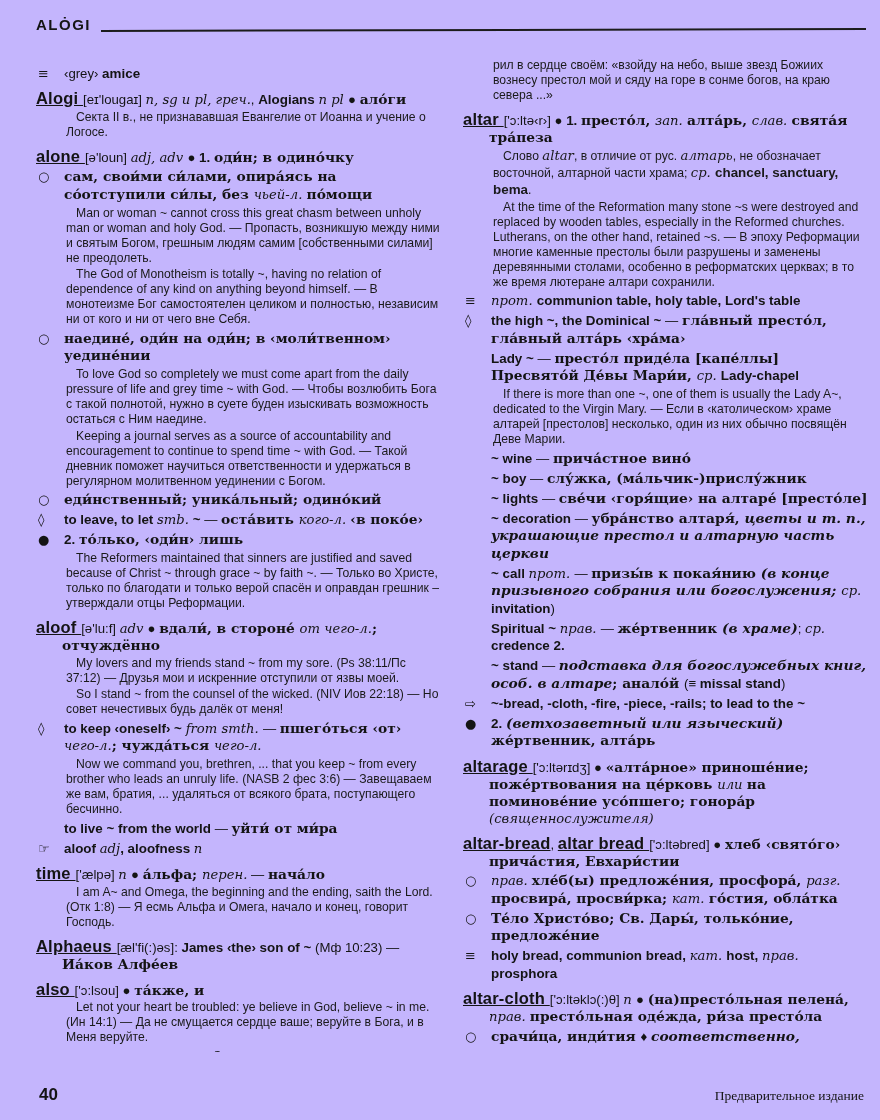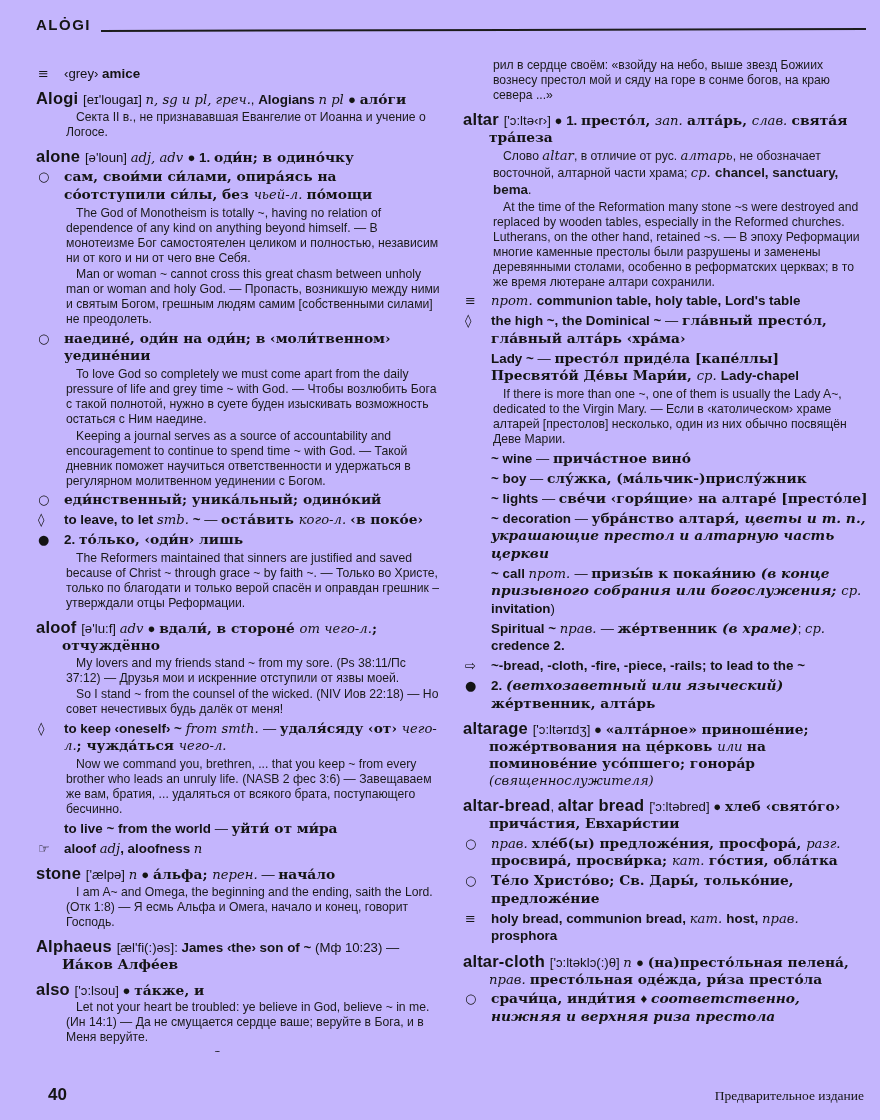--- a/index.html
+++ b/index.html
@@ -12,65 +12,65 @@
   .col{width:405px;height:100%;overflow:hidden;}
   .col[data-column="right"]{margin-top:-6px;}
   .blk{position:relative;}
   .h{font:13.2px/17px "Liberation Sans",sans-serif;padding-left:26px;text-indent:-26px;margin:8px 0 1px;}
   .m{font:bold 13.8px/17.5px "DejaVu Serif",serif;padding-left:28px;margin:2.5px 0;}
   .s{font:13.2px/17.5px "Liberation Sans",sans-serif;margin:2.5px 0 2.5px 28px;}
   .e,.e0{font:12.2px/15px "Liberation Sans",sans-serif;color:#1a1a1a;margin:1.5px 0 1.5px 30px;}
   .e{text-indent:10px;}
   .mk{position:absolute;left:2px;top:1px;text-indent:0;
       font:13px/16px "DejaVu Sans",sans-serif;font-weight:normal;}
-  .hw{font:bold 16.5px/17px "Liberation Sans",sans-serif;letter-spacing:.2px;}
+  .hw{font:bold 16.5px/17px "Liberation Sans",sans-serif;letter-spacing:.2px;text-decoration:underline;}
   .n{font:13.2px/17px "Liberation Sans",sans-serif;}
   .b{font:bold 13.8px/17px "DejaVu Serif",serif;}
   .bi{font:bold italic 13.8px/17px "DejaVu Serif",serif;}
   .i{font:italic 13.2px/17px "DejaVu Serif",serif;}
   .bs{font:bold 13.4px/17px "Liberation Sans",sans-serif;}
   .ms{font:13.4px/17px "Liberation Sans",sans-serif;font-weight:600;}
-  .pgfoot{position:absolute;left:48px;right:16px;bottom:16px;display:flex;
+  .pgfoot{position:absolute;left:39px;right:16px;bottom:16px;display:flex;
           justify-content:space-between;align-items:baseline;}
   .pgnum{font:bold 17px/18px "Liberation Sans",sans-serif;}
   .ednote{font:13.5px/16px "Liberation Serif",serif;text-align:right;}
 </style>
 </head>
 <body>
 
 <div class="page">
   <header class="pghead">
     <span class="guide">ALȮGI</span>
     <span class="rule"></span>
   </header>
 
   <main class="cols">
     <section class="col" data-column="left">
         <div class="blk m"><span class="mk">≡</span><span class="n">‹grey› </span><span class="ms">amice</span></div>
         <div class="blk h"><span class="hw">Alogi </span><span class="n">[eɪ'lougaɪ] </span><span class="i">n, sg и pl, греч.</span><span class="n">, </span><span class="bs">Alogians </span><span class="i">n pl </span><span class="n">● </span><span class="b">ало́ги</span></div>
         <div class="blk e"><span>Секта II в., не признававшая Евангелие от Иоанна и учение о Логосе.</span></div>
         <div class="blk h"><span class="hw">alone </span><span class="n">[ə'loun] </span><span class="i">adj, adv </span><span class="n">● </span><span class="bs">1. </span><span class="b">оди́н; в одино́чку</span></div>
         <div class="blk m"><span class="mk">○</span><span class="b">сам, свои́ми си́лами, опира́ясь на со́отступили си́лы, без </span><span class="i">чьей-л. </span><span class="b">по́мощи</span></div>
+        <div class="blk e"><span>Man or woman ~ cannot cross this great chasm between unholy man or woman and holy God. — Пропасть, возникшую между ними и святым Богом, грешным людям самим [собственными силами] не преодолеть.</span></div>
         <div class="blk e"><span>The God of Monotheism is totally ~, having no relation of dependence of any kind on anything beyond himself. — В монотеизме Бог самостоятелен целиком и полностью, независим ни от кого и ни от чего вне Себя.</span></div>
-        <div class="blk e"><span>Man or woman ~ cannot cross this great chasm between unholy man or woman and holy God. — Пропасть, возникшую между ними и святым Богом, грешным людям самим [собственными силами] не преодолеть.</span></div>
         <div class="blk m"><span class="mk">○</span><span class="b">наедине́, оди́н на оди́н; в ‹моли́твенном› уедине́нии</span></div>
         <div class="blk e"><span>To love God so completely we must come apart from the daily pressure of life and grey time ~ with God. — Чтобы возлюбить Бога с такой полнотой, нужно в суете буден изыскивать возможность остаться с Ним наедине.</span></div>
         <div class="blk e"><span>Keeping a journal serves as a source of accountability and encouragement to continue to spend time ~ with God. — Такой дневник поможет научиться ответственности и удержаться в регулярном молитвенном уединении с Богом.</span></div>
         <div class="blk m"><span class="mk">○</span><span class="b">еди́нственный; уника́льный; одино́кий</span></div>
         <div class="blk m"><span class="mk">◊</span><span class="bs">to leave, to let </span><span class="i">smb.</span><span class="bs"> ~ </span><span class="n">— </span><span class="b">оста́вить </span><span class="i">кого-л. </span><span class="b">‹в поко́е›</span></div>
         <div class="blk m"><span class="mk">●</span><span class="bs">2. </span><span class="b">то́лько, ‹оди́н› лишь</span></div>
         <div class="blk e"><span>The Reformers maintained that sinners are justified and saved because of Christ ~ through grace ~ by faith ~. — Только во Христе, только по благодати и только верой спасён и оправдан грешник – утверждали отцы Реформации.</span></div>
         <div class="blk h"><span class="hw">aloof </span><span class="n">[ə'lu:f] </span><span class="i">adv </span><span class="n">● </span><span class="b">вдали́, в стороне́ </span><span class="i">от чего-л.</span><span class="b">; отчуждённо</span></div>
         <div class="blk e"><span>My lovers and my friends stand ~ from my sore. (Ps 38:11/Пс 37:12) — Друзья мои и искренние отступили от язвы моей.</span></div>
         <div class="blk e"><span>So I stand ~ from the counsel of the wicked. (NIV Иов 22:18) — Но совет нечестивых будь далёк от меня!</span></div>
-        <div class="blk m"><span class="mk">◊</span><span class="bs">to keep ‹oneself› ~ </span><span class="i">from smth. </span><span class="n">— </span><span class="b">удаля́сяду ‹от› </span><span class="i">чего-л.</span><span class="b">; чужда́ться </span><span class="i">чего-л.</span></div>
+        <div class="blk m"><span class="mk">◊</span><span class="bs">to keep ‹oneself› ~ </span><span class="i">from smth. </span><span class="n">— </span><span class="b">пшего́ться ‹от› </span><span class="i">чего-л.</span><span class="b">; чужда́ться </span><span class="i">чего-л.</span></div>
         <div class="blk e"><span>Now we command you, brethren, ... that you keep ~ from every brother who leads an unruly life. (NASB 2 фес 3:6) — Завещаваем же вам, братия, ... удаляться от всякого брата, поступающего бесчинно.</span></div>
         <div class="blk s"><span class="bs">to live ~ from the world </span><span class="n">— </span><span class="b">уйти́ от ми́ра</span></div>
         <div class="blk m"><span class="mk">☞</span><span class="ms">aloof </span><span class="i">adj</span><span class="ms">, aloofness </span><span class="i">n</span></div>
-        <div class="blk h"><span class="hw">stone </span><span class="n">['ælpə] </span><span class="i">n </span><span class="n">● </span><span class="b">а́льфа; </span><span class="i">перен.</span><span class="n"> — </span><span class="b">нача́ло</span></div>
+        <div class="blk h"><span class="hw">time </span><span class="n">['ælpə] </span><span class="i">n </span><span class="n">● </span><span class="b">а́льфа; </span><span class="i">перен.</span><span class="n"> — </span><span class="b">нача́ло</span></div>
         <div class="blk e"><span>I am A~ and Omega, the beginning and the ending, saith the Lord. (Отк 1:8) — Я есмь Альфа и Омега, начало и конец, говорит Господь.</span></div>
         <div class="blk h"><span class="hw">Alphaeus </span><span class="n">[æl'fi(:)əs]: </span><span class="bs">James ‹the› son of ~ </span><span class="n">(Мф 10:23) — </span><span class="b">Иа́ков Алфе́ев</span></div>
         <div class="blk h"><span class="hw">also </span><span class="n">['ɔ:lsou] </span><span class="n">● </span><span class="b">та́кже, и</span></div>
         <div class="blk e"><span>Let not your heart be troubled: ye believe in God, believe ~ in me. (Ин 14:1) — Да не смущается сердце ваше; веруйте в Бога, и в Меня веруйте.</span></div>
         <div class="blk m"><span class="mk">○</span><span class="bi">может не переводиться</span></div>
       </section>
     <section class="col" data-column="right">
         <div class="blk e0"><span>рил в сердце своём: «взойду на небо, выше звезд Божиих вознесу престол мой и сяду на горе в сонме богов, на краю севера ...»</span></div>
         <div class="blk h"><span class="hw">altar </span><span class="n">['ɔ:ltə‹r›] </span><span class="n">● </span><span class="bs">1. </span><span class="b">престо́л, </span><span class="i">зап. </span><span class="b">алта́рь, </span><span class="i">слав. </span><span class="b">свята́я тра́пеза</span></div>
         <div class="blk e"><span>Слово </span><span class="i">altar</span><span>, в отличие от рус. </span><span class="i">алтарь</span><span>, не обозначает восточной, алтарной части храма; </span><span class="i">ср. </span><span class="bs">chancel, sanctuary, bema</span><span>.</span></div>
@@ -78,20 +78,21 @@
         <div class="blk m"><span class="mk">≡</span><span class="i">прот. </span><span class="ms">communion table, holy table, Lord's table</span></div>
         <div class="blk m"><span class="mk">◊</span><span class="bs">the high ~, the Dominical ~ </span><span class="n">— </span><span class="b">гла́вный престо́л, гла́вный алта́рь ‹хра́ма›</span></div>
         <div class="blk s"><span class="bs">Lady ~ </span><span class="n">— </span><span class="b">престо́л приде́ла [капе́ллы] Пресвято́й Де́вы Мари́и, </span><span class="i">ср. </span><span class="bs">Lady-chapel</span></div>
         <div class="blk e"><span>If there is more than one ~, one of them is usually the Lady A~, dedicated to the Virgin Mary. — Если в ‹католическом› храме алтарей [престолов] несколько, один из них обычно посвящён Деве Марии.</span></div>
         <div class="blk s"><span class="bs">~ wine </span><span class="n">— </span><span class="b">прича́стное вино́</span></div>
         <div class="blk s"><span class="bs">~ boy </span><span class="n">— </span><span class="b">слу́жка, (ма́льчик-)прислу́жник</span></div>
         <div class="blk s"><span class="bs">~ lights </span><span class="n">— </span><span class="b">све́чи ‹горя́щие› на алтаре́ [престо́ле]</span></div>
         <div class="blk s"><span class="bs">~ decoration </span><span class="n">— </span><span class="b">убра́нство алтаря́, </span><span class="bi">цветы и т. п., украшающие престол и алтарную часть церкви</span></div>
         <div class="blk s"><span class="bs">~ call </span><span class="i">прот. </span><span class="n">— </span><span class="b">призы́в к покая́нию </span><span class="bi">(в конце призывного собрания или богослужения; </span><span class="i">ср. </span><span class="ms">invitation</span><span class="n">)</span></div>
         <div class="blk s"><span class="bs">Spiritual ~ </span><span class="i">прав. </span><span class="n">— </span><span class="b">же́ртвенник </span><span class="bi">(в храме)</span><span class="n">; </span><span class="i">ср. </span><span class="bs">credence 2.</span></div>
+        <div class="blk s"><span class="bs">~ stand </span><span class="n">— </span><span class="bi">подставка для богослужебных книг, особ. в алтаре</span><span class="b">; анало́й </span><span class="n">(≡ </span><span class="ms">missal stand</span><span class="n">)</span></div>
         <div class="blk m"><span class="mk">⇨</span><span class="bs">~-bread, -cloth, -fire, -piece, -rails; to lead to the ~</span></div>
         <div class="blk m"><span class="mk">●</span><span class="bs">2. </span><span class="bi">(ветхозаветный или языческий) </span><span class="b">же́ртвенник, алта́рь</span></div>
         <div class="blk h"><span class="hw">altarage </span><span class="n">['ɔ:ltərɪdʒ] </span><span class="n">● </span><span class="b">«алта́рное» приноше́ние; поже́ртвования на це́рковь </span><span class="i">или </span><span class="b">на поминове́ние усо́пшего; гонора́р </span><span class="i">(священнослужителя)</span></div>
         <div class="blk h"><span class="hw">altar-bread</span><span class="n">, </span><span class="hw">altar bread </span><span class="n">['ɔ:ltəbred] ● </span><span class="b">хлеб ‹свято́го› прича́стия, Евхари́стии</span></div>
         <div class="blk m"><span class="mk">○</span><span class="i">прав. </span><span class="b">хле́б(ы) предложе́ния, просфора́, </span><span class="i">разг. </span><span class="b">просвира́, просви́рка; </span><span class="i">кат. </span><span class="b">го́стия, обла́тка</span></div>
         <div class="blk m"><span class="mk">○</span><span class="b">Те́ло Христо́во; Св. Дары́, только́ние, предложе́ние</span></div>
         <div class="blk m"><span class="mk">≡</span><span class="ms">holy bread, communion bread, </span><span class="i">кат. </span><span class="ms">host, </span><span class="i">прав. </span><span class="ms">prosphora</span></div>
         <div class="blk h"><span class="hw">altar-cloth </span><span class="n">['ɔ:ltəklɔ(:)θ] </span><span class="i">n </span><span class="n">● </span><span class="b">(на)престо́льная пелена́, </span><span class="i">прав. </span><span class="b">престо́льная оде́жда, ри́за престо́ла</span></div>
         <div class="blk m"><span class="mk">○</span><span class="b">срачи́ца, инди́тия </span><span class="n">♦ </span><span class="bi">соответственно, нижняя и верхняя риза престола</span></div>
       </section>

